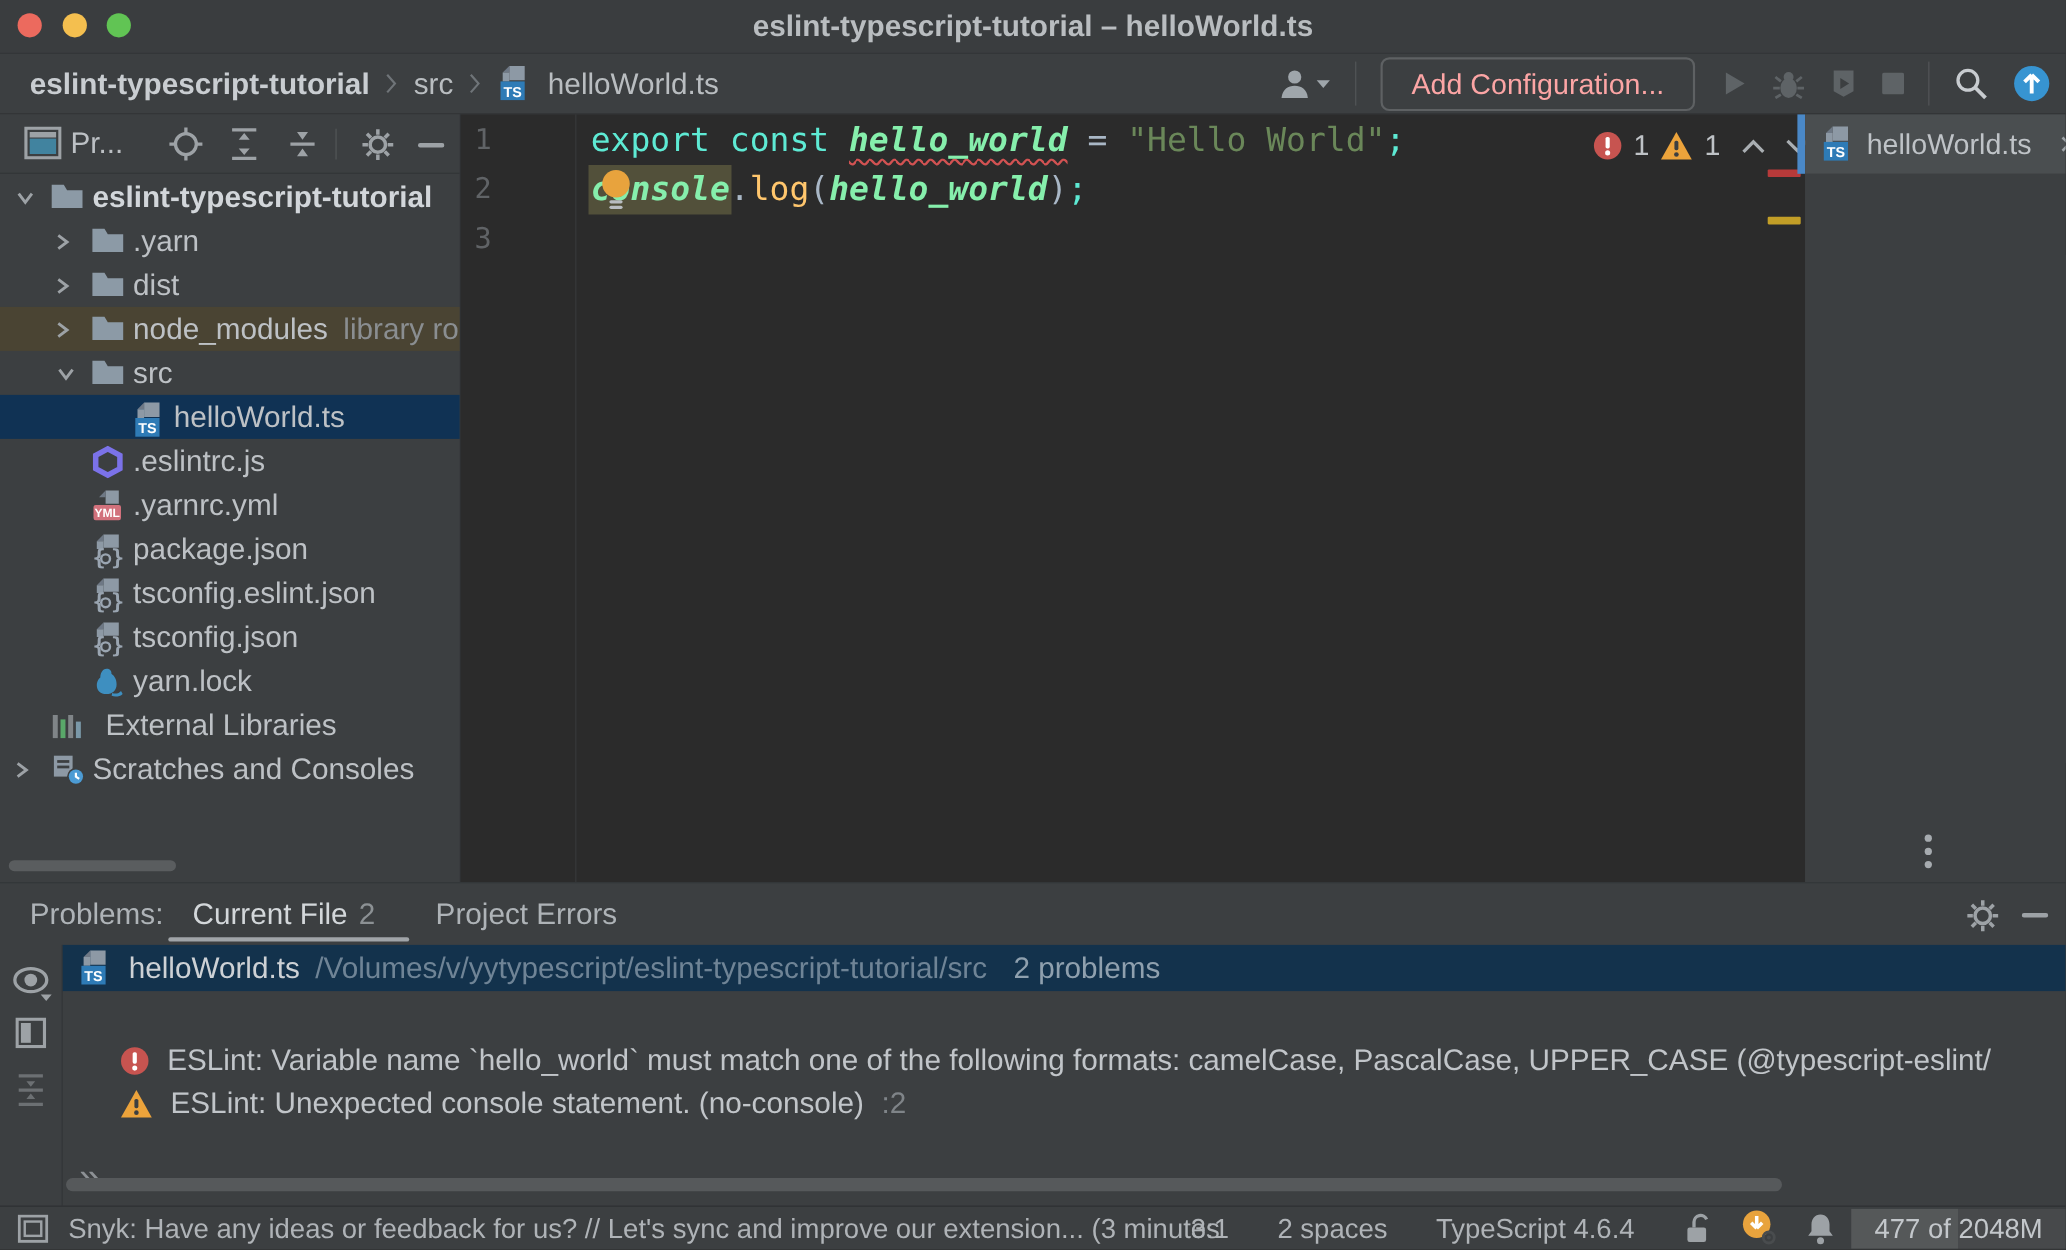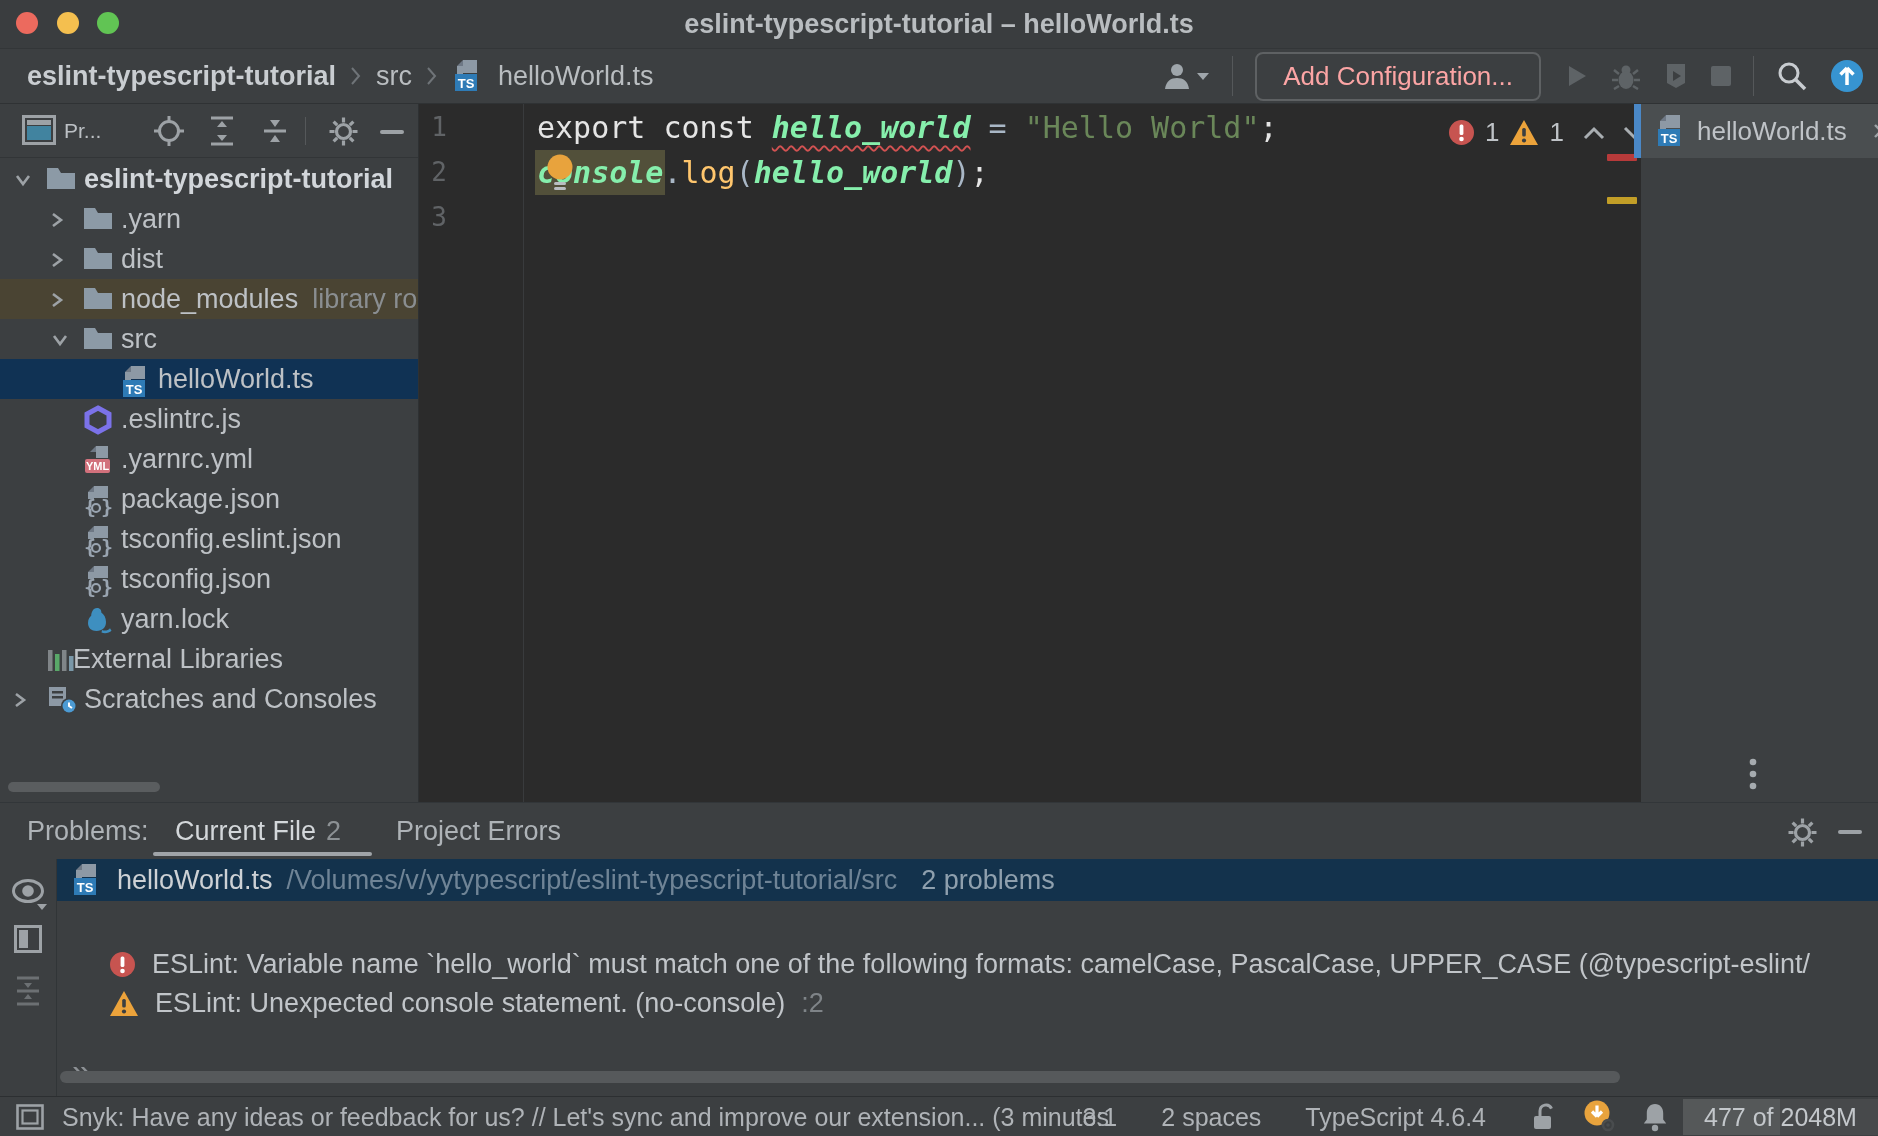--- a/index.html
+++ b/index.html
@@ -19,40 +19,40 @@
   .bc-item{color:#b9bdc0;}
   #toolbar{position:absolute;right:14px;top:0;height:54px;display:flex;align-items:center;gap:22px;}
   .tb-divider{width:1px;height:40px;background:#55585a;}
   #add-config-btn{border:2px solid #5e6163;border-radius:8px;color:#fca5a5;font-size:26px;
                   padding:7px 26px;background:transparent;}
   #user-group{display:flex;align-items:center;gap:4px;}
   
   #project-panel{left:0;top:104px;width:418px;height:698px;background:#3c3f41;border-right:1px solid #2e3133;overflow:hidden;}
   #panel-header{position:absolute;left:0;top:0;width:418px;height:53px;border-bottom:1px solid #323537;}
   #panel-header .ph{position:absolute;top:11px;}
-  #panel-title{position:absolute;left:64px;top:0;height:53px;line-height:53px;font-size:21px;color:#bcc0c4;}
+  #panel-title{position:absolute;left:64px;top:0;height:53px;line-height:53px;font-size:27px;color:#bcc0c4;}
   #tree{position:absolute;left:0;top:0;width:418px;height:698px;}
   .tree-row{position:absolute;left:0;width:418px;height:40px;line-height:40px;white-space:nowrap;overflow:hidden;}
   .tree-row.sel{background:#103254;}
   .tree-row.lib{background:#4a4433;}
   .tree-row .t-chev{position:absolute;top:11px;}
   .tree-row .t-icon{position:absolute;top:6px;}
   .tree-row .t-label{position:absolute;font-size:27px;color:#bdc1c5;}
   .tree-row .t-label b{font-weight:bold;color:#d2d6da;}
   .t-extra{color:#8a8e91;margin-left:14px;}
   #proj-scrollbar{position:absolute;left:8px;top:678px;width:152px;height:10px;border-radius:5px;background:#5a5d5f;}
   
   #editor{left:419px;top:104px;width:1222px;height:698px;background:#2b2b2b;}
   #gutter{position:absolute;left:0;top:1px;width:28px;text-align:right;
           font-family:"DejaVu Sans Mono",monospace;font-size:26px;color:#606366;}
   #gutter div{height:45px;line-height:45px;}
   #gutter-line{position:absolute;left:104px;top:0;width:1px;height:698px;background:#393b3d;}
   #code{position:absolute;left:118px;top:1px;font-family:"DejaVu Sans Mono",monospace;font-size:30px;}
   #code .cline{height:45px;line-height:45px;white-space:pre;}
-  .tok-kw{color:#e5e5e5;}
+  .tok-kw{color:#5eead4;}
   .tok-plain{color:#a9b7c6;}
   .tok-str{color:#6a8759;}
   .tok-fn{color:#ffc66d;}
   .tok-ident{color:#86efac;font-style:italic;font-weight:bold;}
   .tok-err-underline{text-decoration:underline;text-decoration-style:wavy;text-decoration-color:#d25252;
                      text-decoration-thickness:2px;text-underline-offset:7px;}
   .tok-warn-bg{background:#52503a;padding:5px 2px;margin:-5px -2px;}
   #bulb{position:absolute;left:126px;top:48px;}
   #editor-widget{position:absolute;left:1029px;top:13px;display:flex;align-items:center;gap:10px;
                  font-size:26px;color:#bfc3c7;}
@@ -336,21 +336,21 @@
         </div>
         <div class="tree-row" style="top: 535px;">
           <span class="t-icon" style="left: 46px;">
             <svg width="30" height="30" viewBox="0 0 30 30">
               <rect x="2" y="5" width="4.5" height="21" fill="#808588"></rect>
               <rect x="9" y="9" width="4.5" height="17" fill="#59a869"></rect>
               <rect x="16" y="5" width="4.5" height="21" fill="#808588"></rect>
               <rect x="23" y="11" width="4.5" height="15" fill="#7a98a8"></rect>
             </svg>
           </span>
-          <span class="t-label" style="left: 73px;">External Libraries</span>
+          <span class="t-label" style="left: 96px;">External Libraries</span>
         </div>
         <div class="tree-row" style="top: 575px;">
           <span class="t-chev" style="left: 13px;">
             <svg width="14" height="20" viewBox="0 0 14 20">
               <path d="M3 4l8 6-8 6" stroke="#9da2a6" stroke-width="2.6" fill="none"></path>
             </svg>
           </span>
           <span class="t-icon" style="left: 46px;">
             <svg width="32" height="30" viewBox="0 0 32 30">
               <rect x="3" y="2" width="17" height="19" fill="#8d99a5"></rect>

